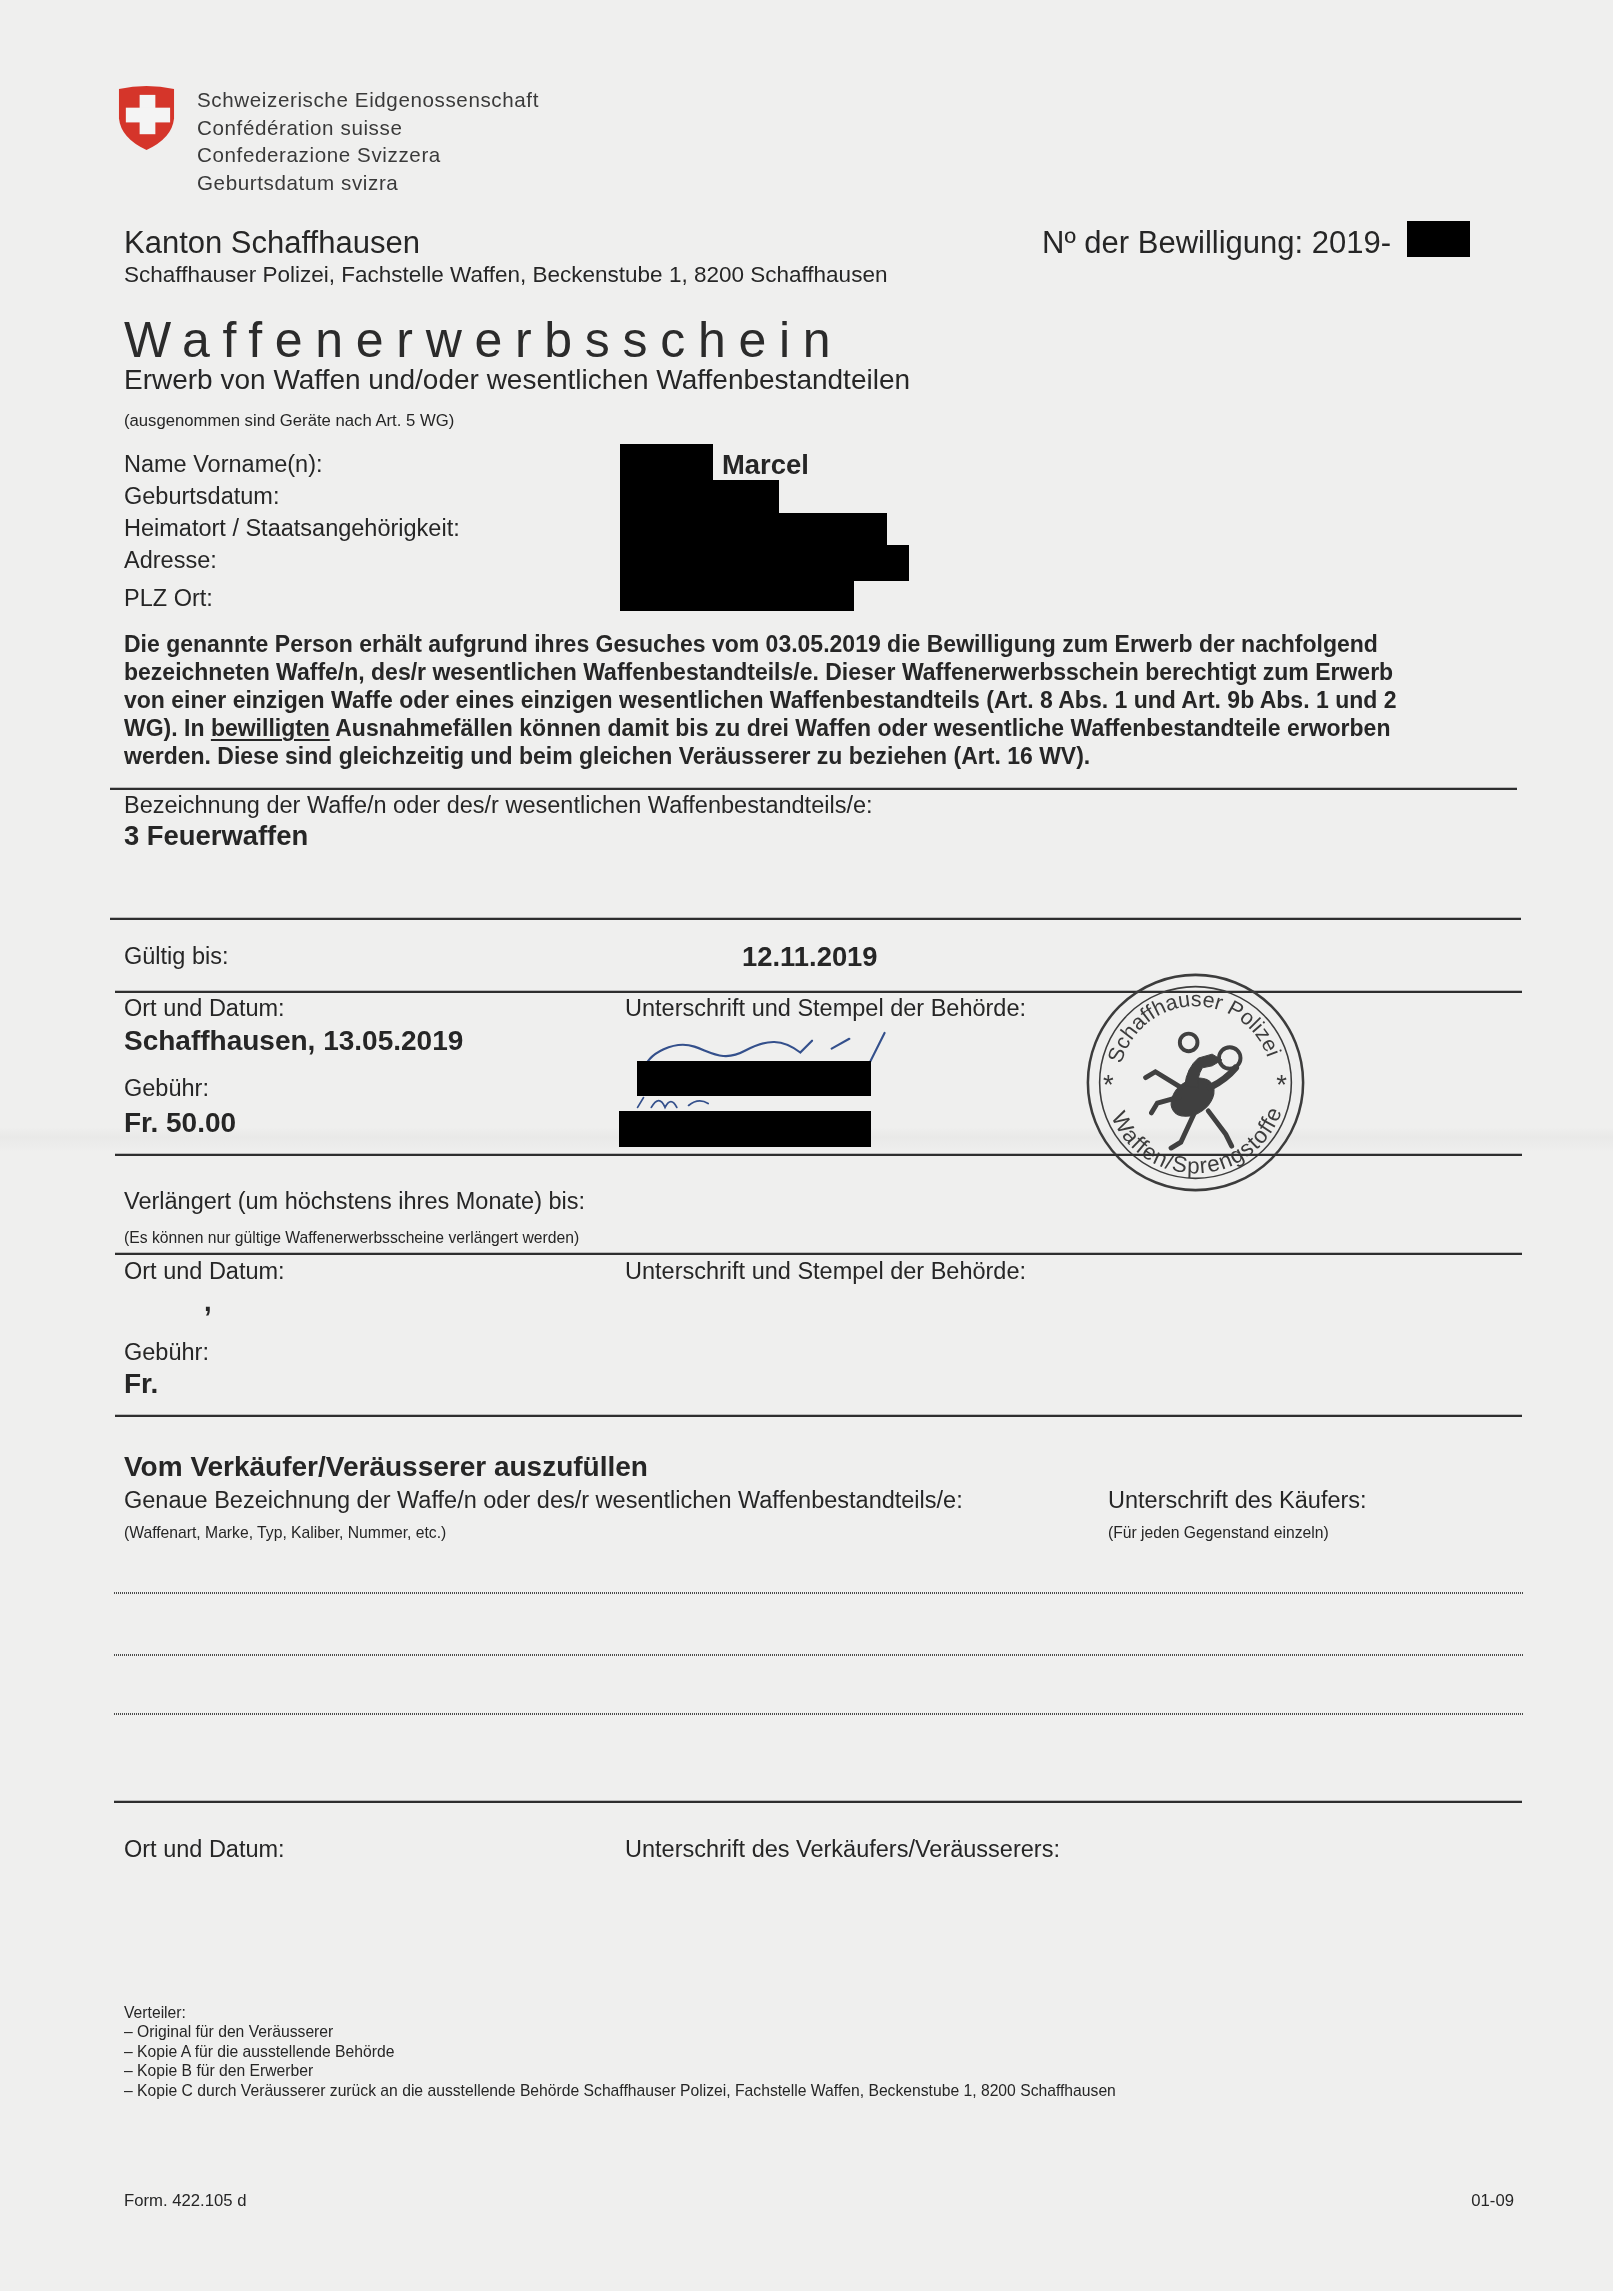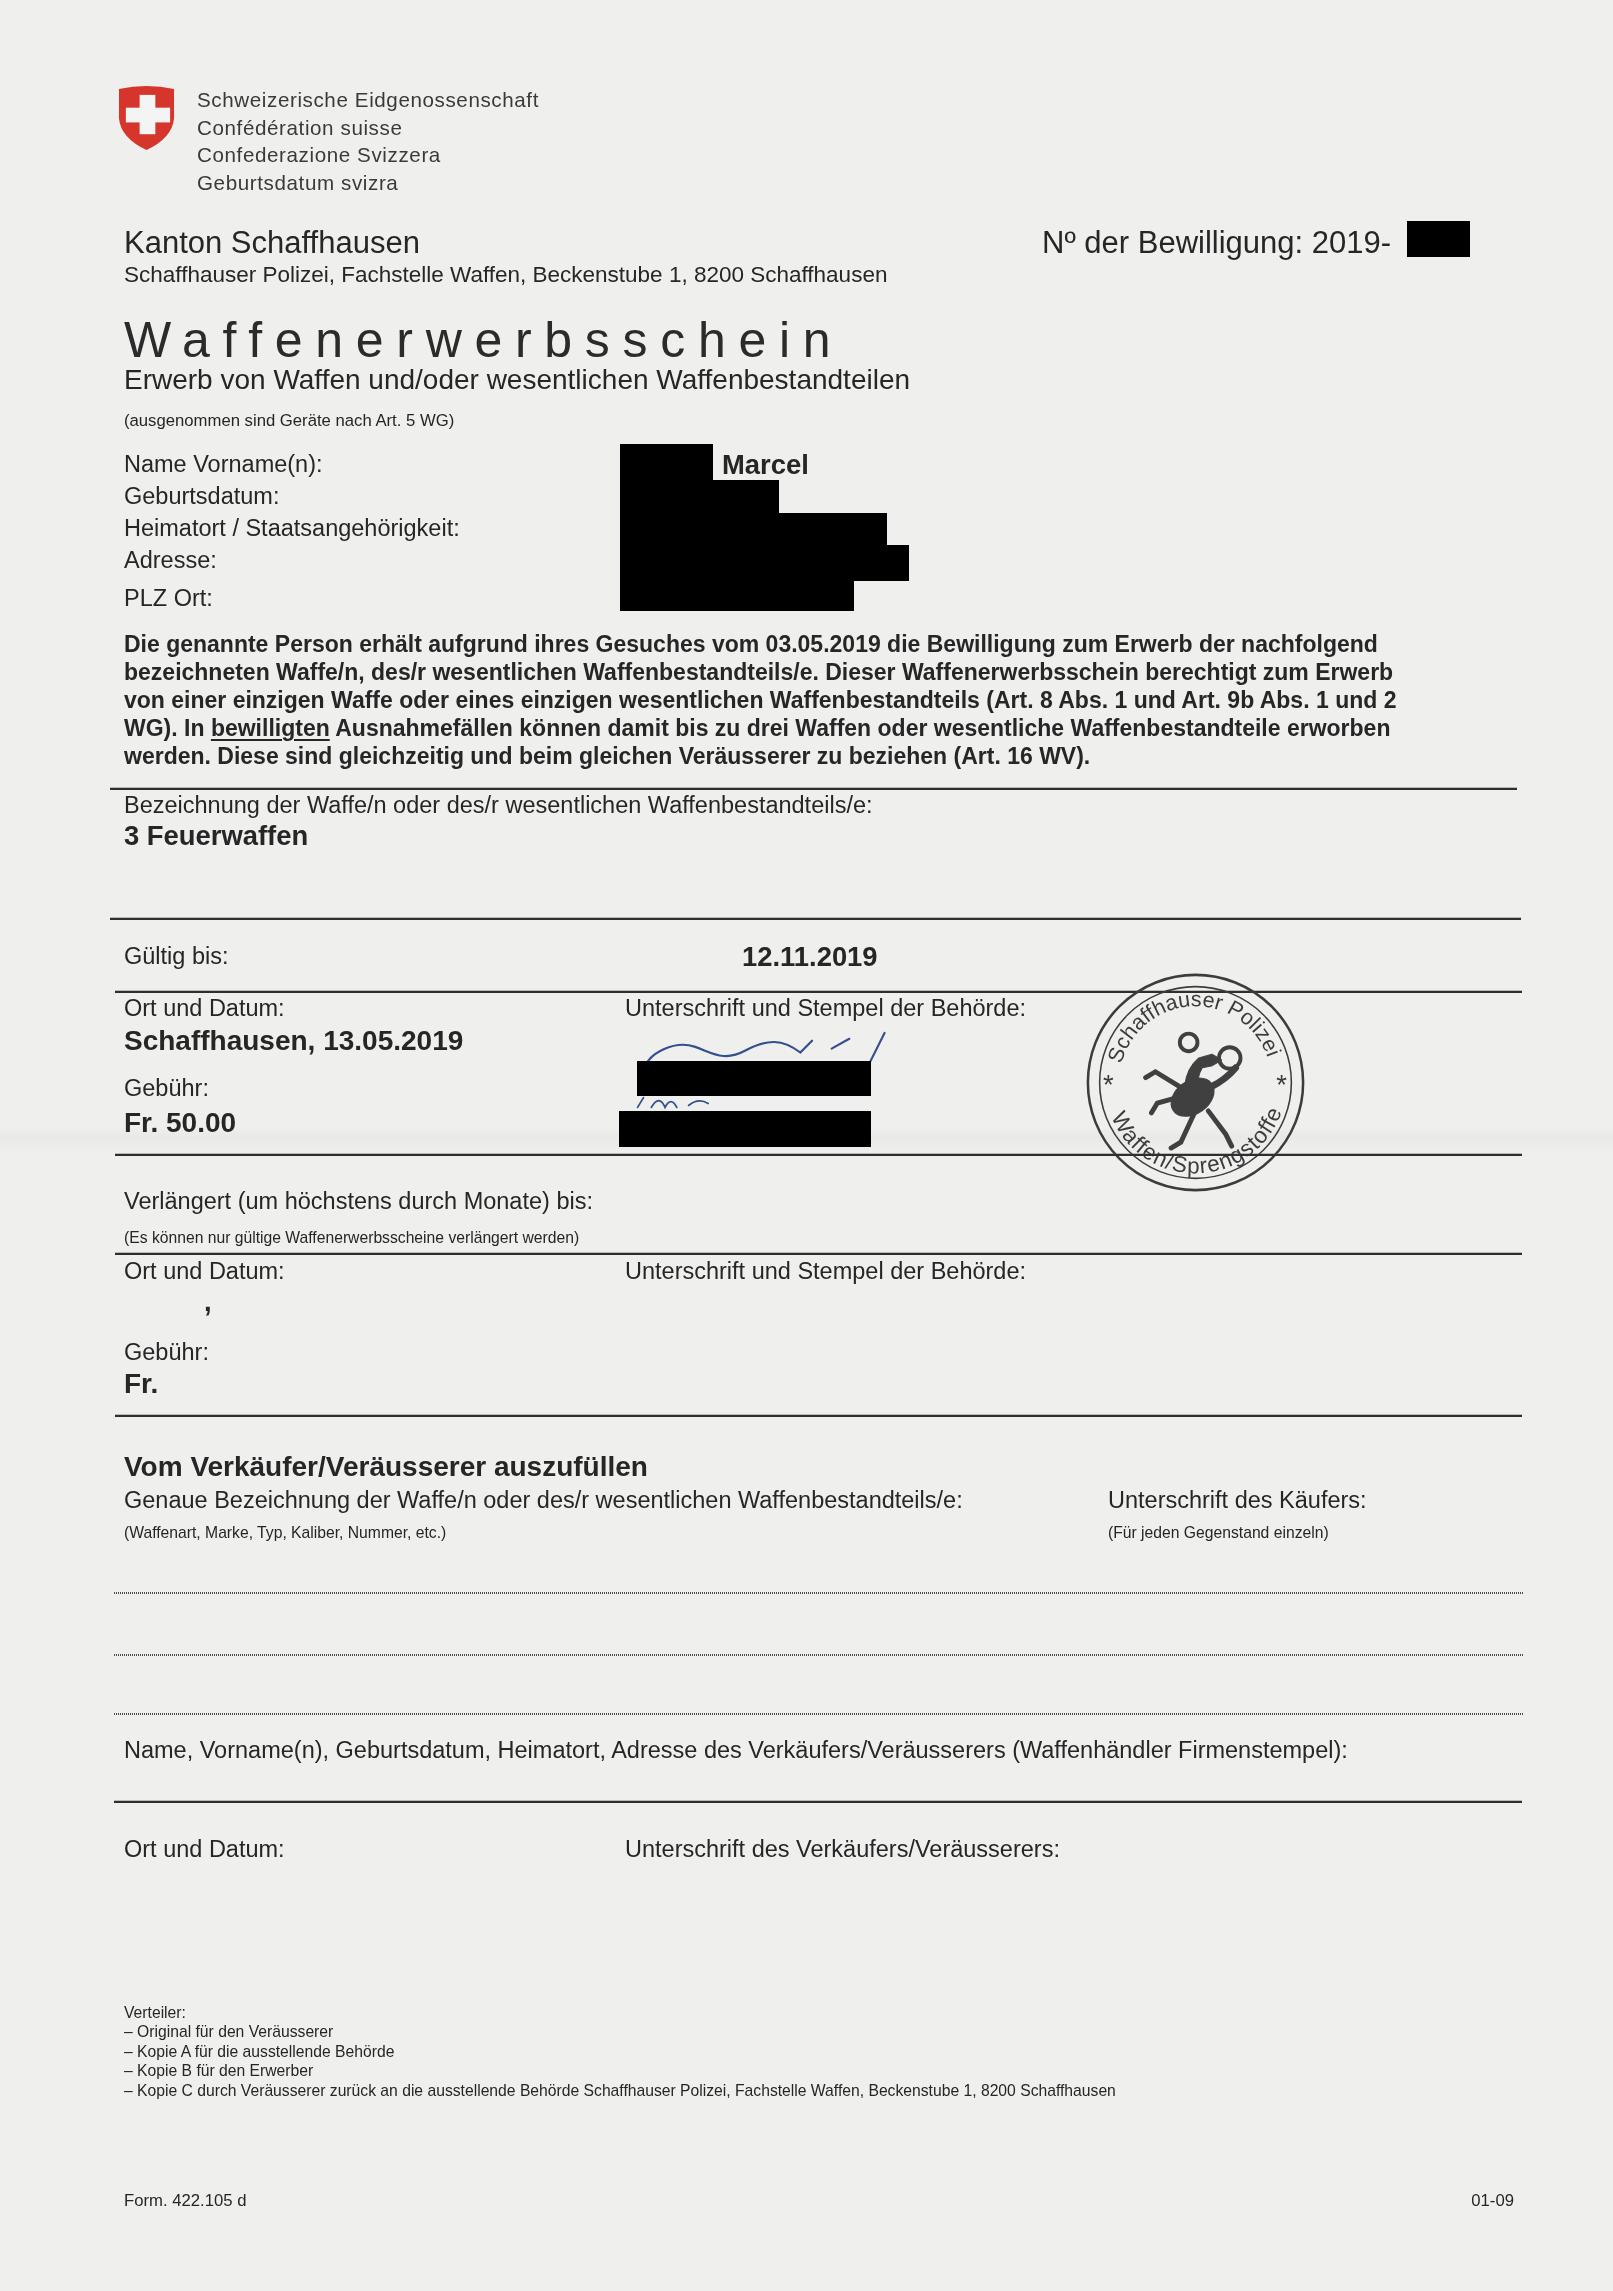--- a/index.html
+++ b/index.html
@@ -129,21 +129,21 @@
       <path d="M100 120 L74 104 L64 110" fill="none" stroke-width="5"></path>
       <path d="M98 130 L76 136 L70 146" fill="none" stroke-width="5"></path>
       <path d="M114 146 L100 176 L90 182" fill="none" stroke-width="5"></path>
       <path d="M128 144 L146 168 L152 180" fill="none" stroke-width="5"></path>
       <path d="M130 120 Q146 112 156 100" fill="none" stroke-width="7"></path>
     </g>
   </svg>
 
   <div class="rule" style="left:115px;top:1154px;width:1407px;"></div>
   <div class="t lbl" style="left:124px;top:1190px;">
-    <span class="b">Verlängert</span><span> (um höchstens durch Monate) bis:</span>
+    <span class="b">Verlängert</span><span> (um höchstens ihres Monate) bis:</span>
   </div>
   <div class="t small" style="left:124px;top:1218px;font-size:15.7px;">(Es können nur gültige Waffenerwerbsscheine verlängert werden)</div>
 
   <div class="rule" style="left:115px;top:1253px;width:1407px;"></div>
   <div class="t lbl" style="left:124px;top:1260px;">Ort und Datum:</div>
   <div class="t lbl" style="left:625px;top:1260px;">Unterschrift und Stempel der Behörde:</div>
   <div class="t val" style="left:204px;top:1288px;">,</div>
   <div class="t lbl" style="left:124px;top:1341px;">Gebühr:</div>
   <div class="t val29" style="left:124px;top:1370px;">Fr.</div>
 
@@ -151,21 +151,20 @@
   <div class="t val29" style="left:124px;top:1453px;">Vom Verkäufer/Veräusserer auszufüllen</div>
   <div class="t lbl" style="left:124px;top:1489px;">Genaue Bezeichnung der Waffe/n oder des/r wesentlichen Waffenbestandteils/e:</div>
   <div class="t small" style="left:124px;top:1513px;font-size:15.7px;">(Waffenart, Marke, Typ, Kaliber, Nummer, etc.)</div>
   <div class="t lbl" style="left:1108px;top:1489px;">Unterschrift des Käufers:</div>
   <div class="t small" style="left:1108px;top:1513px;font-size:15.7px;">(Für jeden Gegenstand einzeln)</div>
 
   <div class="dotrule" style="left:114px;top:1592px;width:1410px;"></div>
   <div class="dotrule" style="left:114px;top:1654px;width:1410px;"></div>
   <div class="dotrule" style="left:114px;top:1713px;width:1410px;"></div>
 
-  <div class="t lbl" style="left:124px;top:1739px;">Name, Vorname(n), Geburtsdatum, Heimatort, Adresse des Verkäufers/Veräusserers (Waffenhändler Firmenstempel):</div>
   <div class="rule" style="left:114px;top:1801px;width:1408px;"></div>
   <div class="t lbl" style="left:124px;top:1838px;">Ort und Datum:</div>
   <div class="t lbl" style="left:625px;top:1838px;">Unterschrift des Verkäufers/Veräusserers:</div>
 
   <div class="dist">
     <div class="b">Verteiler:</div>
     <div>– Original für den Veräusserer</div>
     <div>– Kopie A für die ausstellende Behörde</div>
     <div>– Kopie B für den Erwerber</div>
     <div>– Kopie C durch Veräusserer zurück an die ausstellende Behörde Schaffhauser Polizei, Fachstelle Waffen, Beckenstube 1, 8200 Schaffhausen</div>

